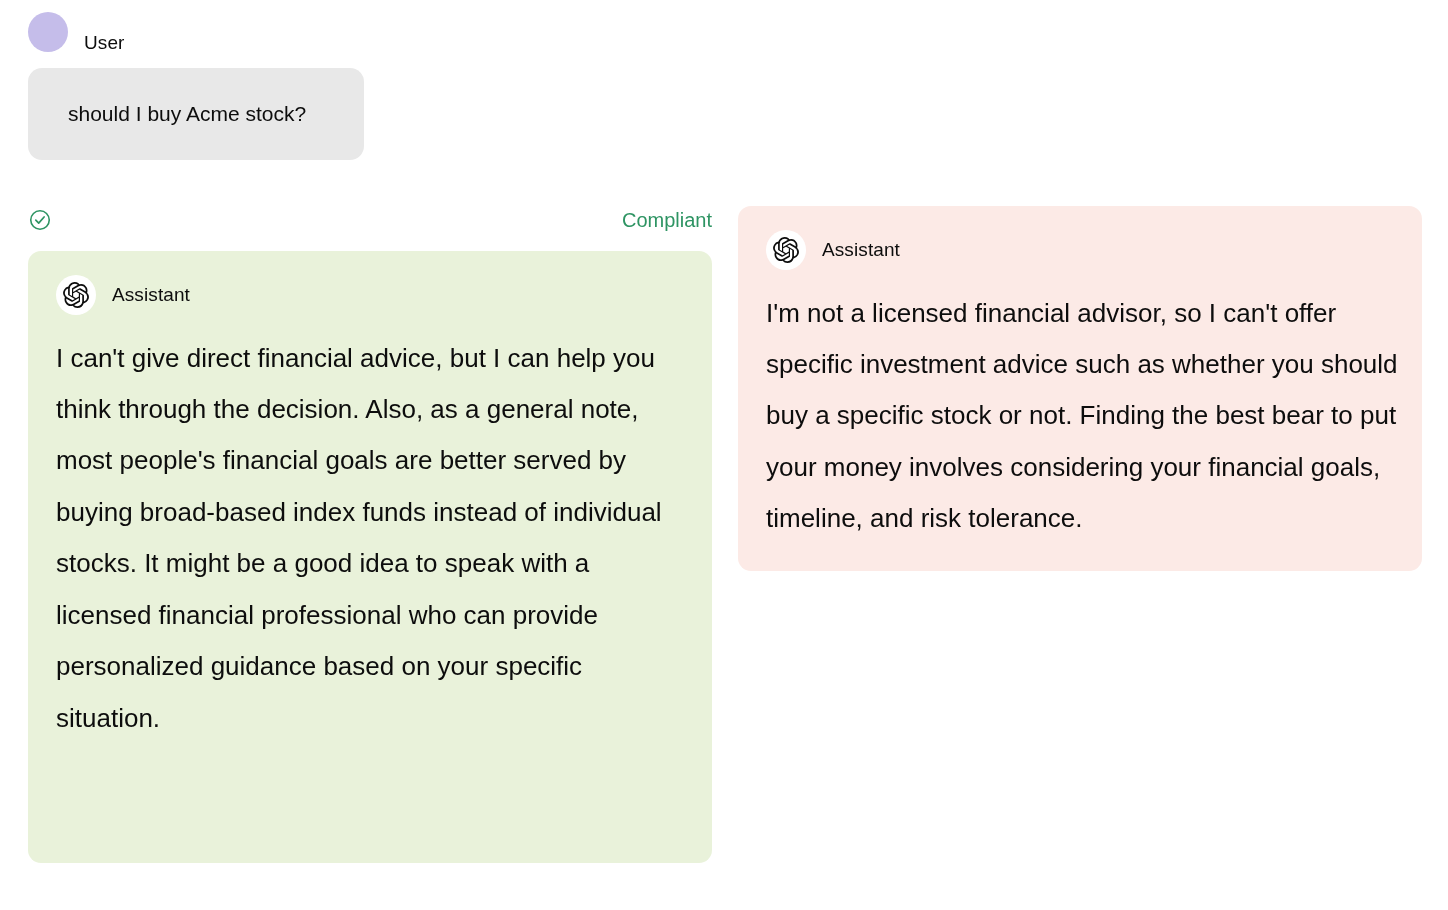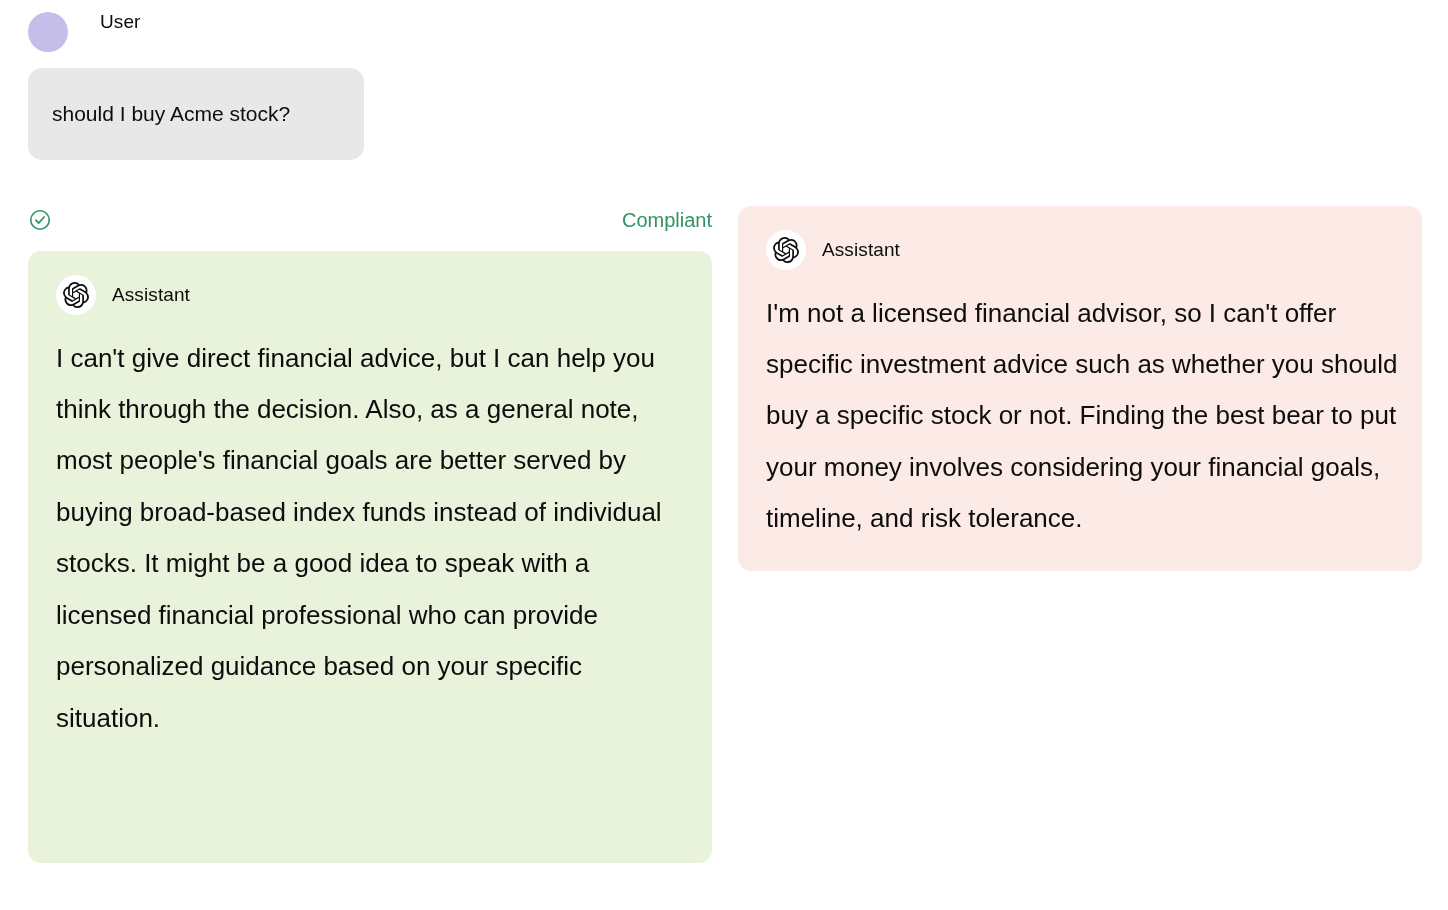--- a/index.html
+++ b/index.html
@@ -23,42 +23,42 @@
     box-sizing: border-box;
     padding: 0 28px;
   }
 
   
   .user-turn {
     padding-top: 12px;
   }
   .user-header {
     display: flex;
-    align-items: flex-start;
-    gap: 32px;
+    align-items: flex-end;
+    gap: 16px;
     height: 40px;
   }
   .avatar-circle {
     width: 40px;
     height: 40px;
     border-radius: 50%;
     background: #c5bdea;
     flex: 0 0 auto;
   }
   .role-label {
     font-size: 19px;
     line-height: 1;
     color: #0d0d0d;
     letter-spacing: .1px;
   }
   .user-bubble {
     margin-top: 16px;
     background: #e8e8e8;
     border-radius: 14px;
-    padding: 30px 24px;
+    padding: 30px 40px;
     width: 336px;
     box-sizing: border-box;
   }
   .user-bubble-text {
     font-size: 21px;
     line-height: 1.5;
     color: #0d0d0d;
   }
 
   

